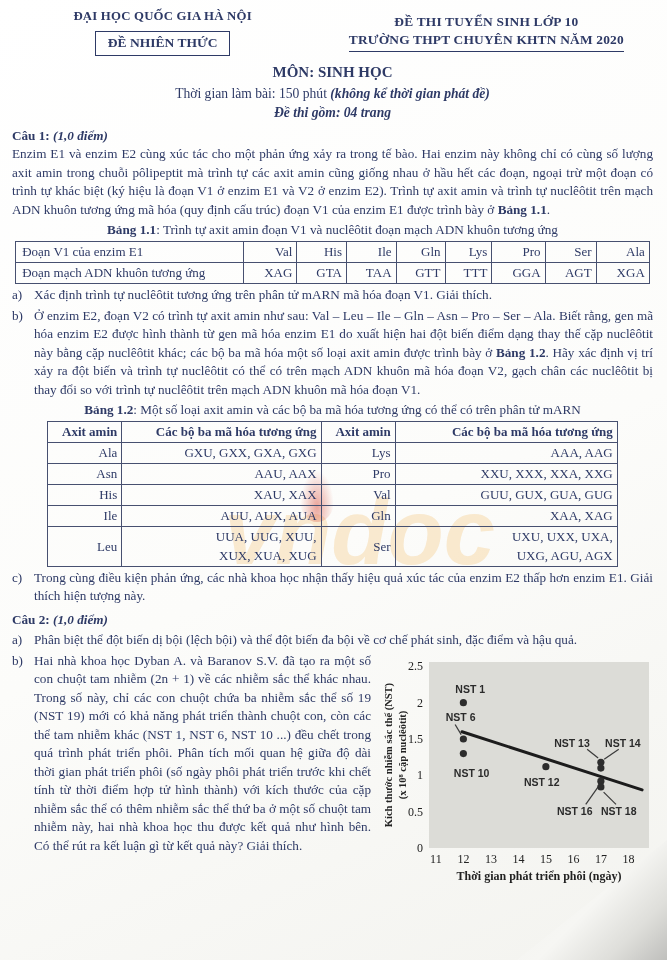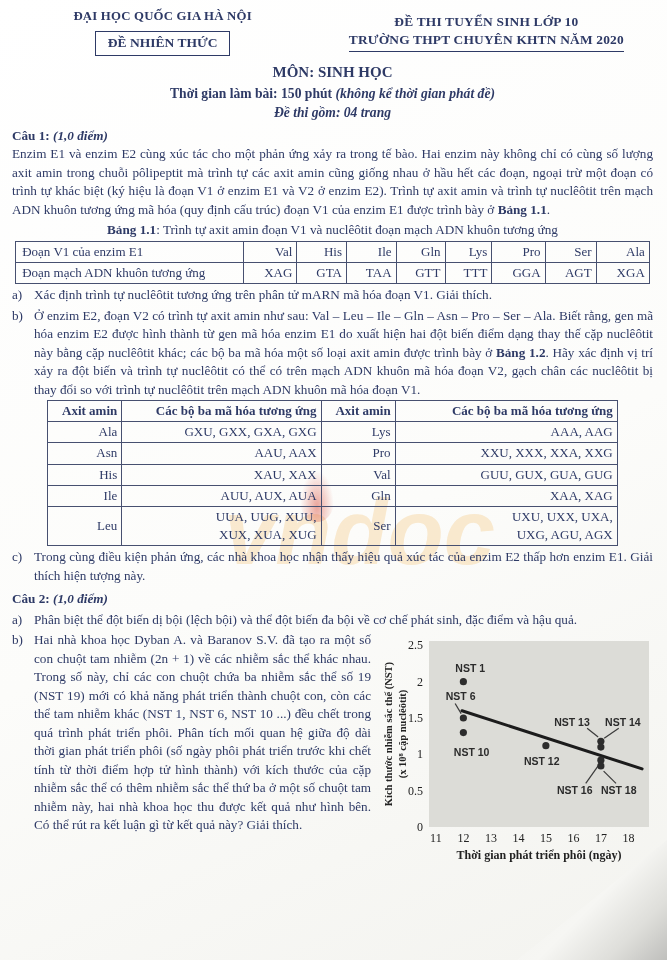--- a/index.html
+++ b/index.html
@@ -14,21 +14,21 @@
   .hdr-left{width:47%; text-align:center;}
   .hdr-right{width:52%; text-align:center; padding-top:1px;}
   .hdr-line1{font-weight:bold; font-size:12.8px; letter-spacing:.2px;}
   .hdr-line2{font-weight:bold; font-size:13.4px; letter-spacing:.2px;}
   .underline{border-bottom:1.6px solid #2e3a66; display:inline-block; padding-bottom:1px;}
   .stamp{display:inline-block; border:1.7px solid #2e3a66; padding:2px 12px;
     font-weight:bold; font-size:13.5px; margin-top:5px;}
   .title-block{text-align:center; margin-top:6px;}
   .subject{font-weight:bold; font-size:15px;}
   .duration{font-size:13.6px; margin-top:1px;}
-  .duration b{font-weight:bold;}
+  .duration b{font-weight:normal;}
   .duration i{font-weight:bold; }
   .pages{font-weight:bold; font-style:italic; font-size:13.6px;}
   .q-label{margin-top:5px; font-weight:bold;}
   .q-label .pts{font-style:italic;}
   .para{text-align:justify; margin:0;}
   .caption{text-align:center; margin-top:2px;}
   .caption b{font-weight:bold;}
   table{border-collapse:collapse; color:#2e3a66;}
   td,th{border:1.2px solid #475070; padding:1px 4px; font-size:13px;
     text-align:right; vertical-align:middle; white-space:pre-line;}
@@ -118,20 +118,21 @@
 
     <div class="item">
       <span class="marker">a)</span>
       <div class="body">Xác định trình tự nuclêôtit tương ứng trên phân tử mARN mã hóa đoạn V1. Giải thích.</div>
     </div>
     <div class="item">
       <span class="marker">b)</span>
       <div class="body"><span>Ở enzim E2, đoạn V2 có trình tự axit amin như sau: Val – Leu – Ile – Gln – Asn – Pro – Ser – Ala. Biết rằng, gen mã hóa enzim E2 được hình thành từ gen mã hóa enzim E1 do xuất hiện hai đột biến điểm dạng thay thế cặp nuclêôtit này bằng cặp nuclêôtit khác; các bộ ba mã hóa một số loại axit amin được trình bày ở </span><b>Bảng 1.2</b><span>. Hãy xác định vị trí xảy ra đột biến và trình tự nuclêôtit có thể có trên mạch ADN khuôn mã hóa đoạn V2, gạch chân các nuclêôtit bị thay đổi so với trình tự nuclêôtit trên mạch ADN khuôn mã hóa đoạn V1.</span></div>
     </div>
 
+    <div class="caption"><b>Bảng 1.2</b><span>: Một số loại axit amin và các bộ ba mã hóa tương ứng có thể có trên phân tử mARN</span></div>
     <table class="t12">
       <tbody>
           <tr>
         <th class="c1">Axit amin</th>
         <th class="c2">Các bộ ba mã hóa tương ứng</th>
         <th class="c3">Axit amin</th>
         <th class="c4">Các bộ ba mã hóa tương ứng</th>
       </tr>
       <tr>
         <td>Ala</td>

